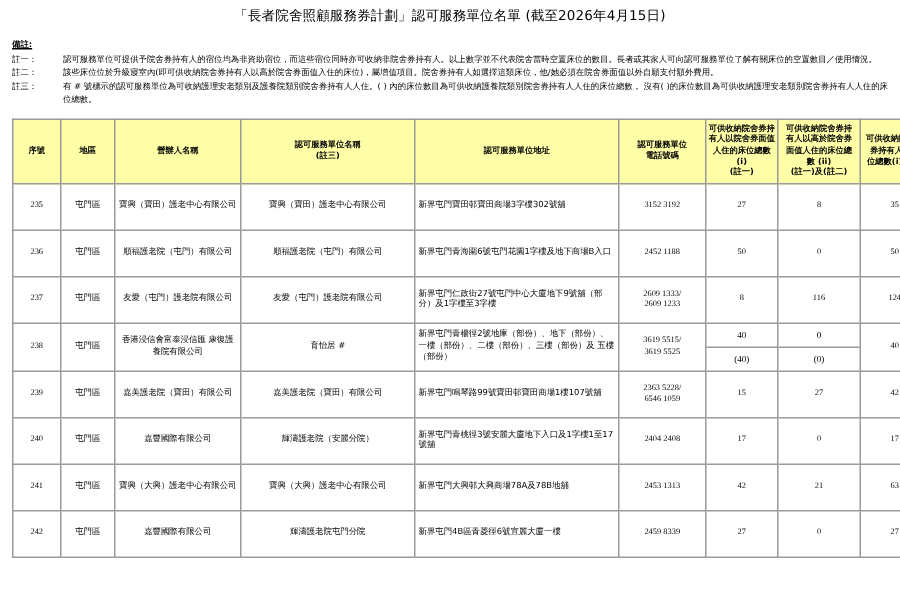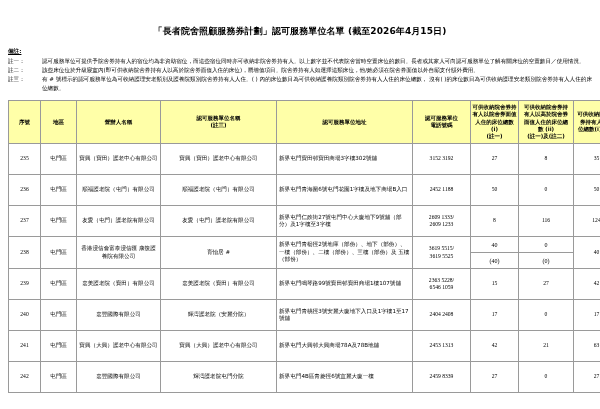--- a/index.html
+++ b/index.html
@@ -17,22 +17,22 @@
   .page {
     width: 600px;
     height: 409px;
     position: relative;
     box-sizing: border-box;
     padding: 0 8px;
   }
   .doc-title {
     text-align: center;
     font-size: 9px;
-    font-weight: bold;
-    margin: 25px 0 0 0;
+    font-weight: normal;
+    margin: 4px 0 0 0;
     letter-spacing: 0.1px;
   }
   .notes {
     margin-top: 9px;
     font-size: 5.6px;
     line-height: 1.58;
   }
   .notes-heading {
     text-decoration: underline;
     font-weight: bold;

